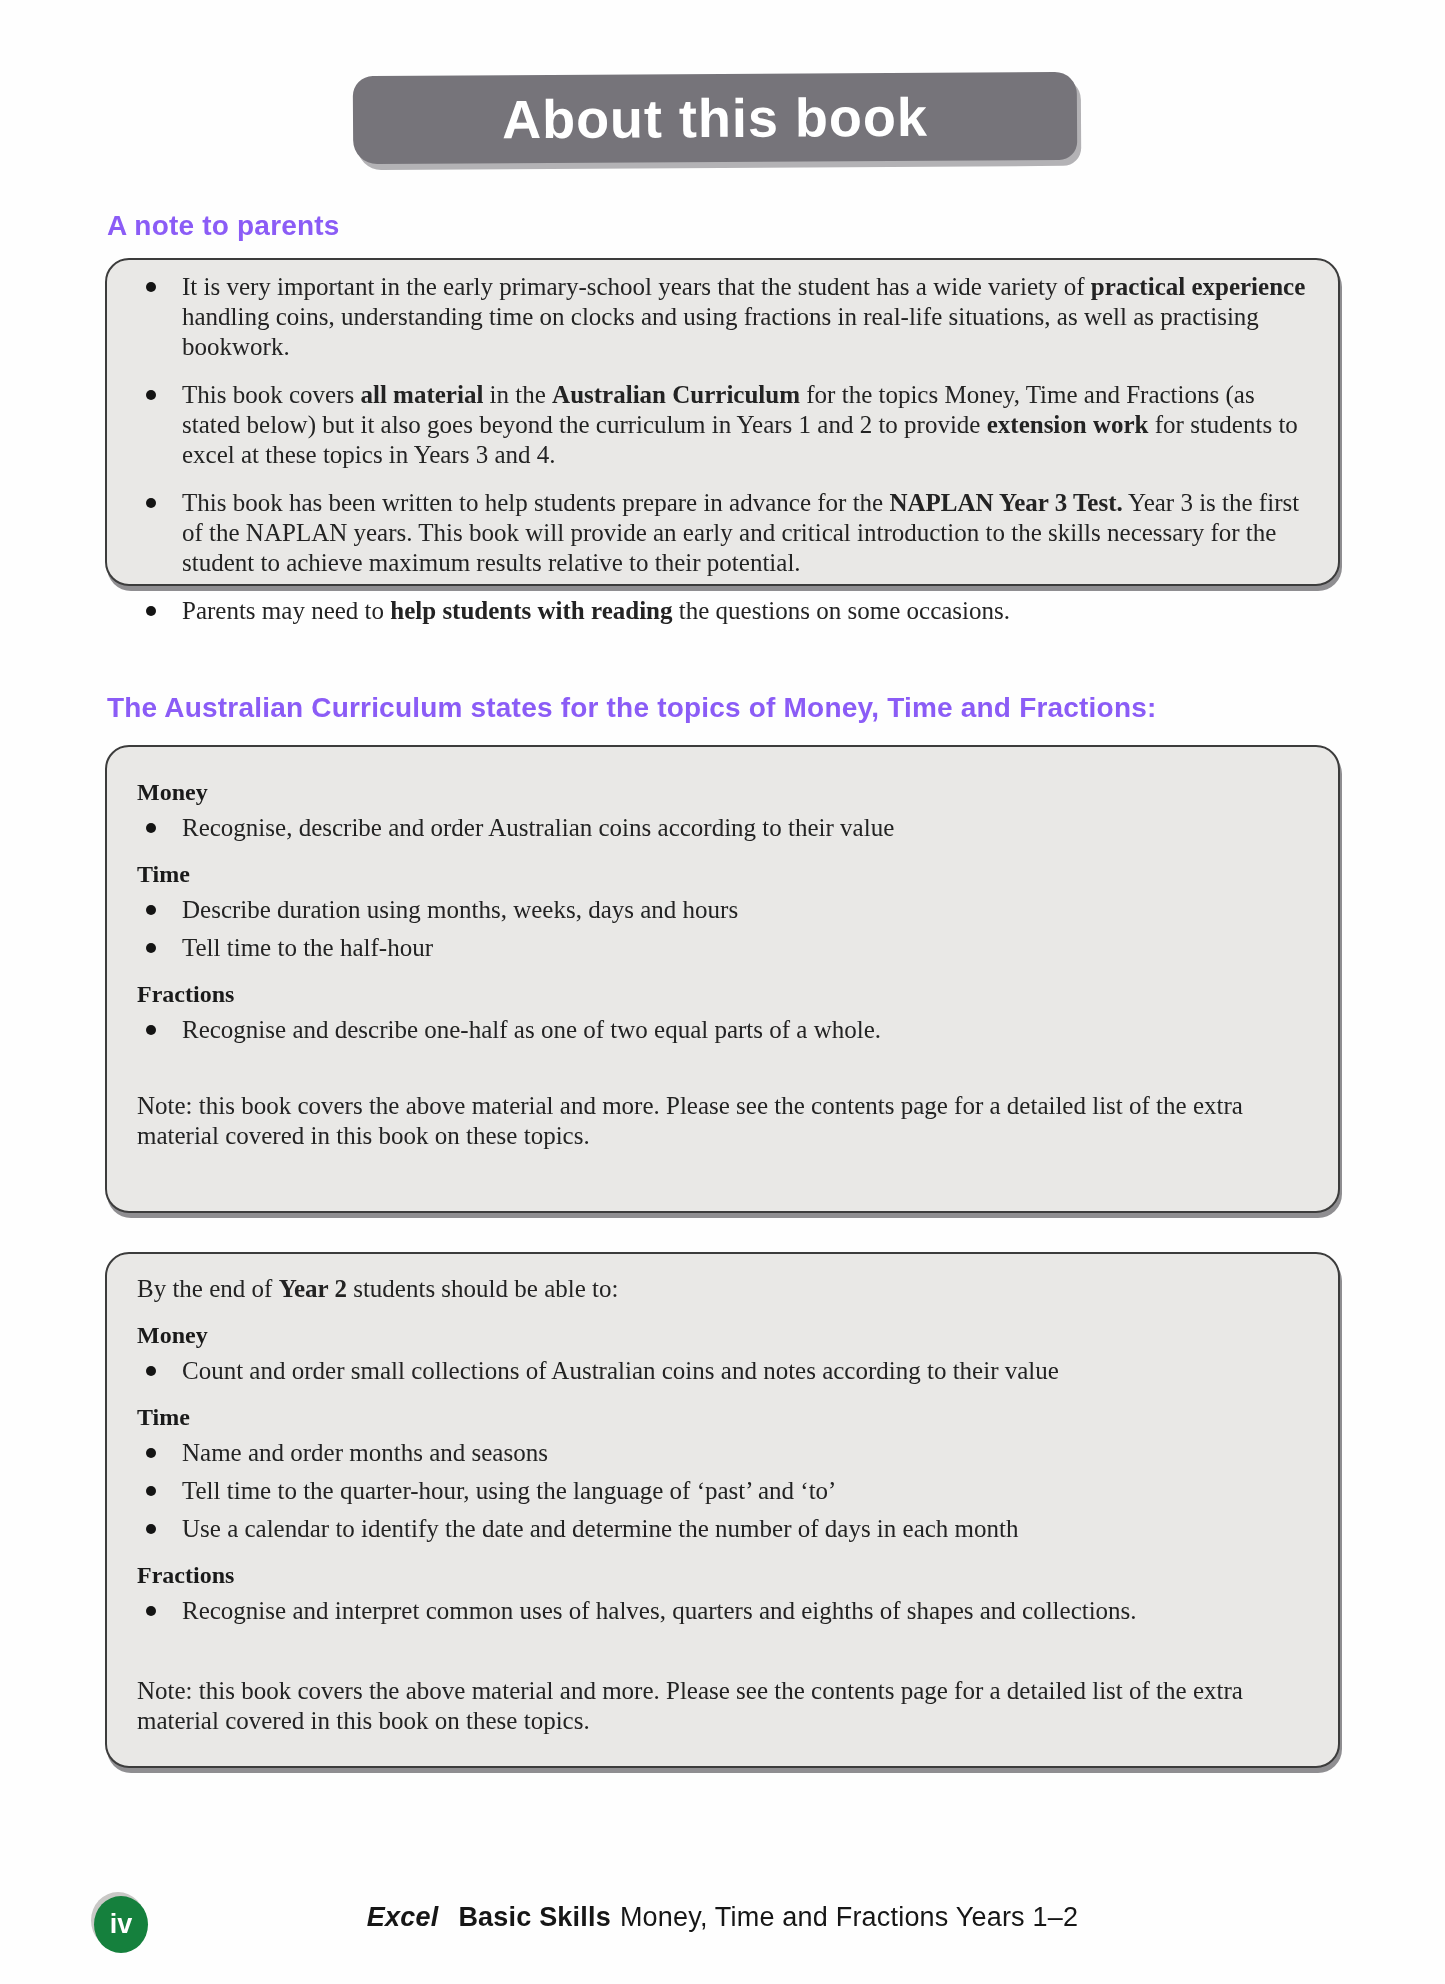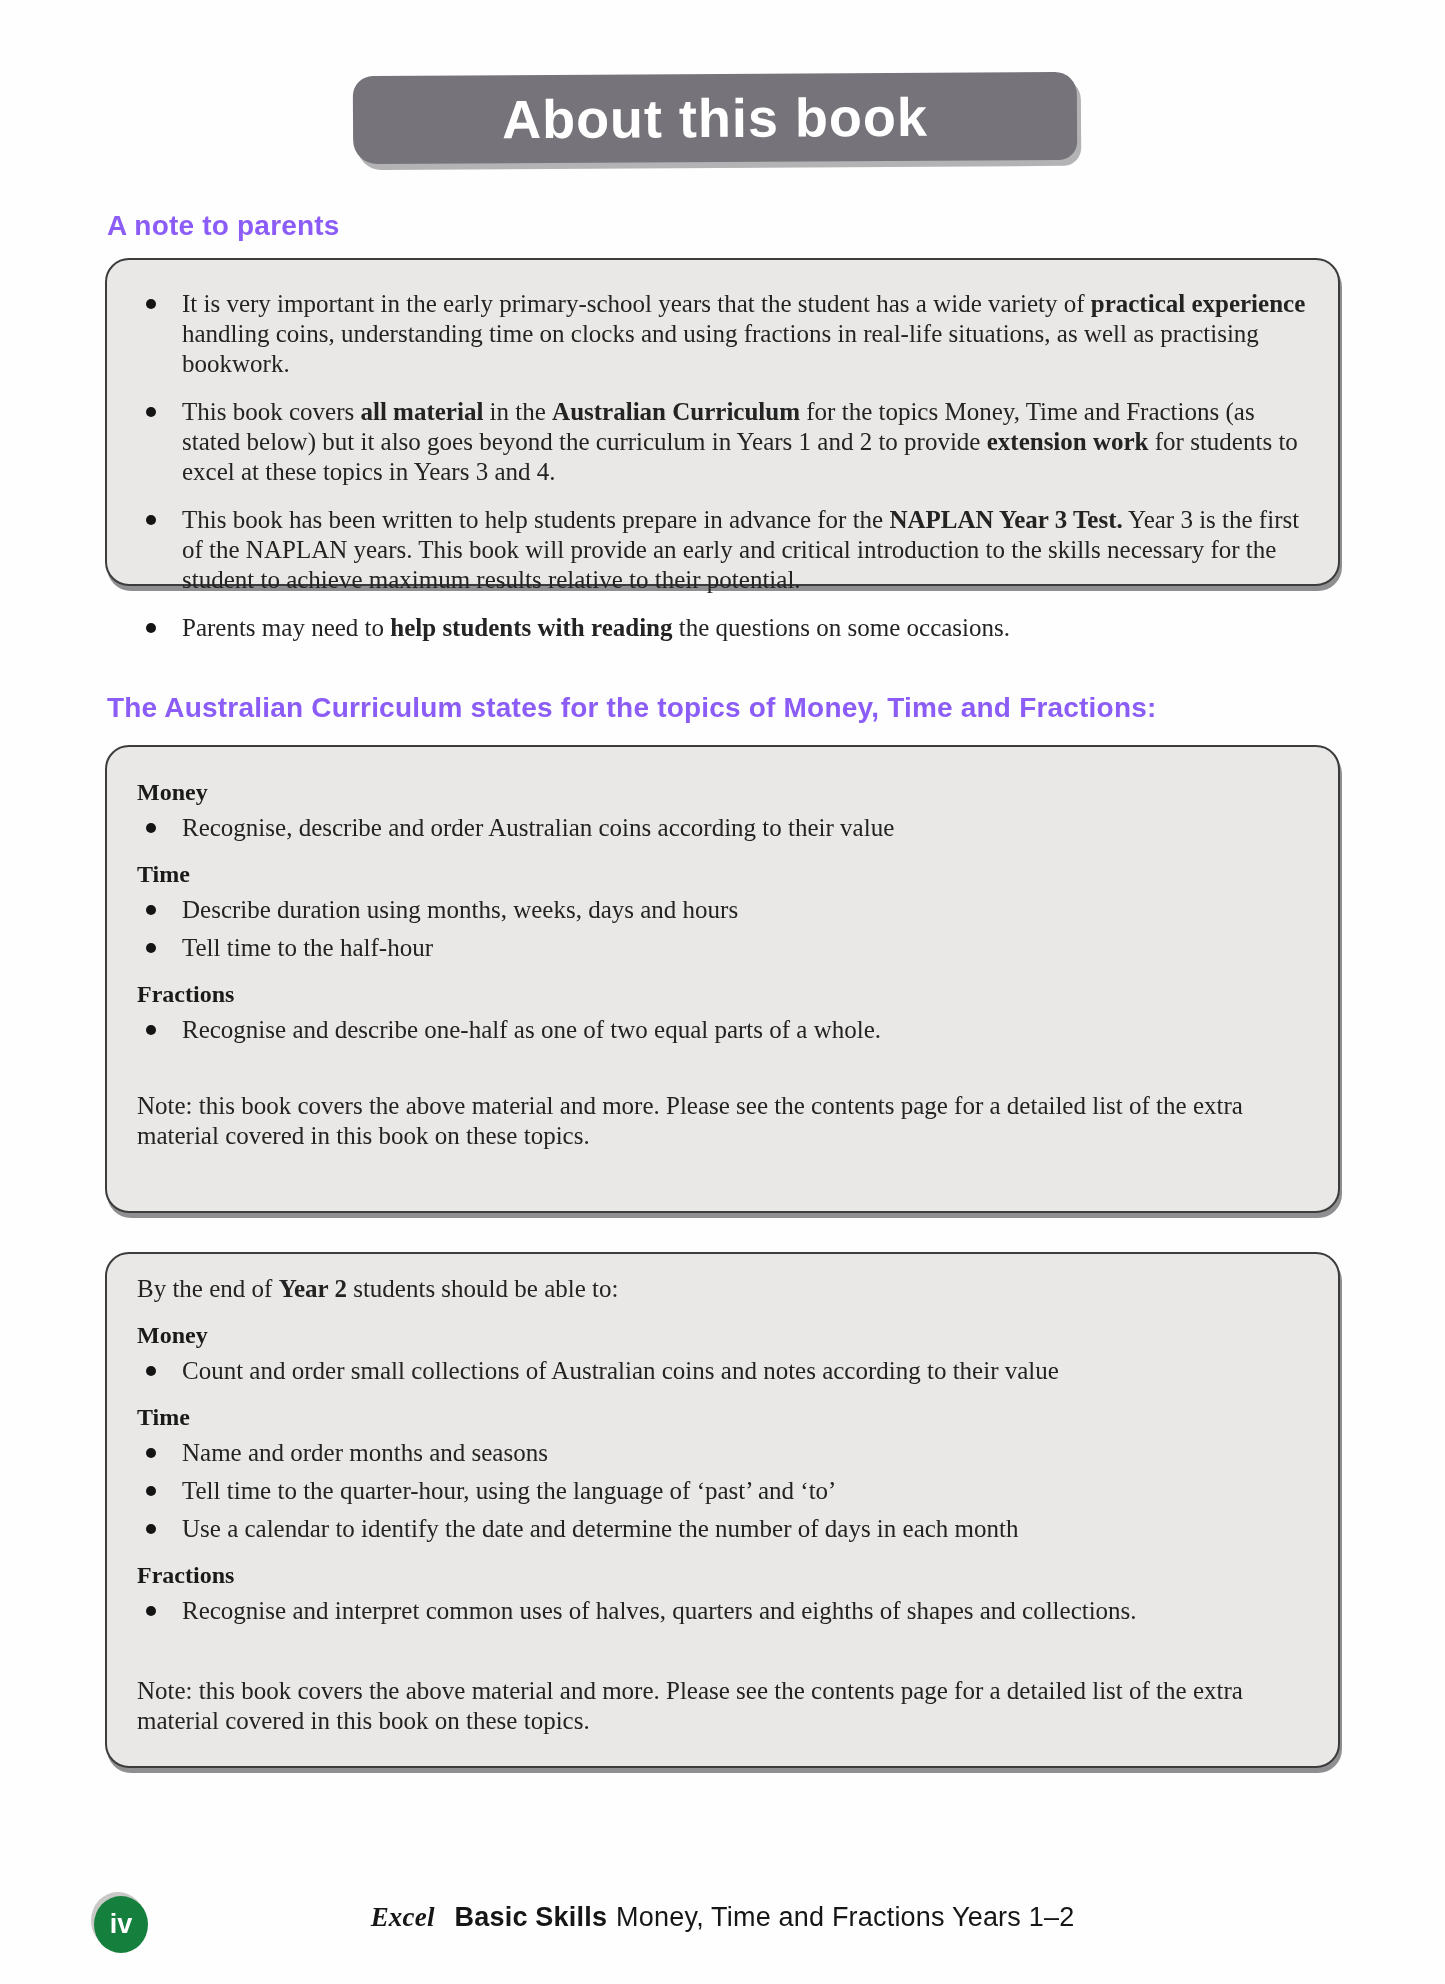--- a/index.html
+++ b/index.html
@@ -52,21 +52,21 @@
     left: 105px;
     width: 1235px;
     box-sizing: border-box;
     background: #e9e8e6;
     border: 2px solid #3c3c3c;
     border-radius: 24px;
     box-shadow: 2px 5px 0 #8f8e91;
     font-size: 25px;
     line-height: 30px;
   }
-  #parents-note-box { top: 258px; height: 328px; padding: 29px 30px 10px 30px; }
+  #parents-note-box { top: 258px; height: 328px; padding: 12px 30px 10px 30px; }
   #year1-box  { top: 745px;  height: 468px; padding: 14px 30px 10px 30px; }
   #year2-box  { top: 1252px; height: 516px; padding: 14px 30px 18px 30px; }
 
   .gbox ul { list-style: none; margin: 0; padding: 0; }
   .gbox li { display: flex; align-items: flex-start; }
   #parents-note-box li + li { margin-top: 18px; }
   .bullet {
     flex: none;
     width: 10px; height: 10px;
     border-radius: 50%;
@@ -104,21 +104,21 @@
     position: absolute;
     left: 105px; top: 1902px;
     width: 1235px;
     text-align: center;
     font-family: "Liberation Sans", sans-serif;
     font-size: 27px;
     color: #161616;
     letter-spacing: 0.2px;
   }
   .series-name {
-    font-family: Liberation Serif, serif;
+    font-family: Liberation Sans, sans-serif;
     font-style: italic;
     font-weight: bold;
     margin-right: 9px;
   }
   .series-suffix { font-weight: bold; margin-right: 9px; margin-left: 11px; }
 </style>
 </head>
 <body>
 
 <div class="page">

